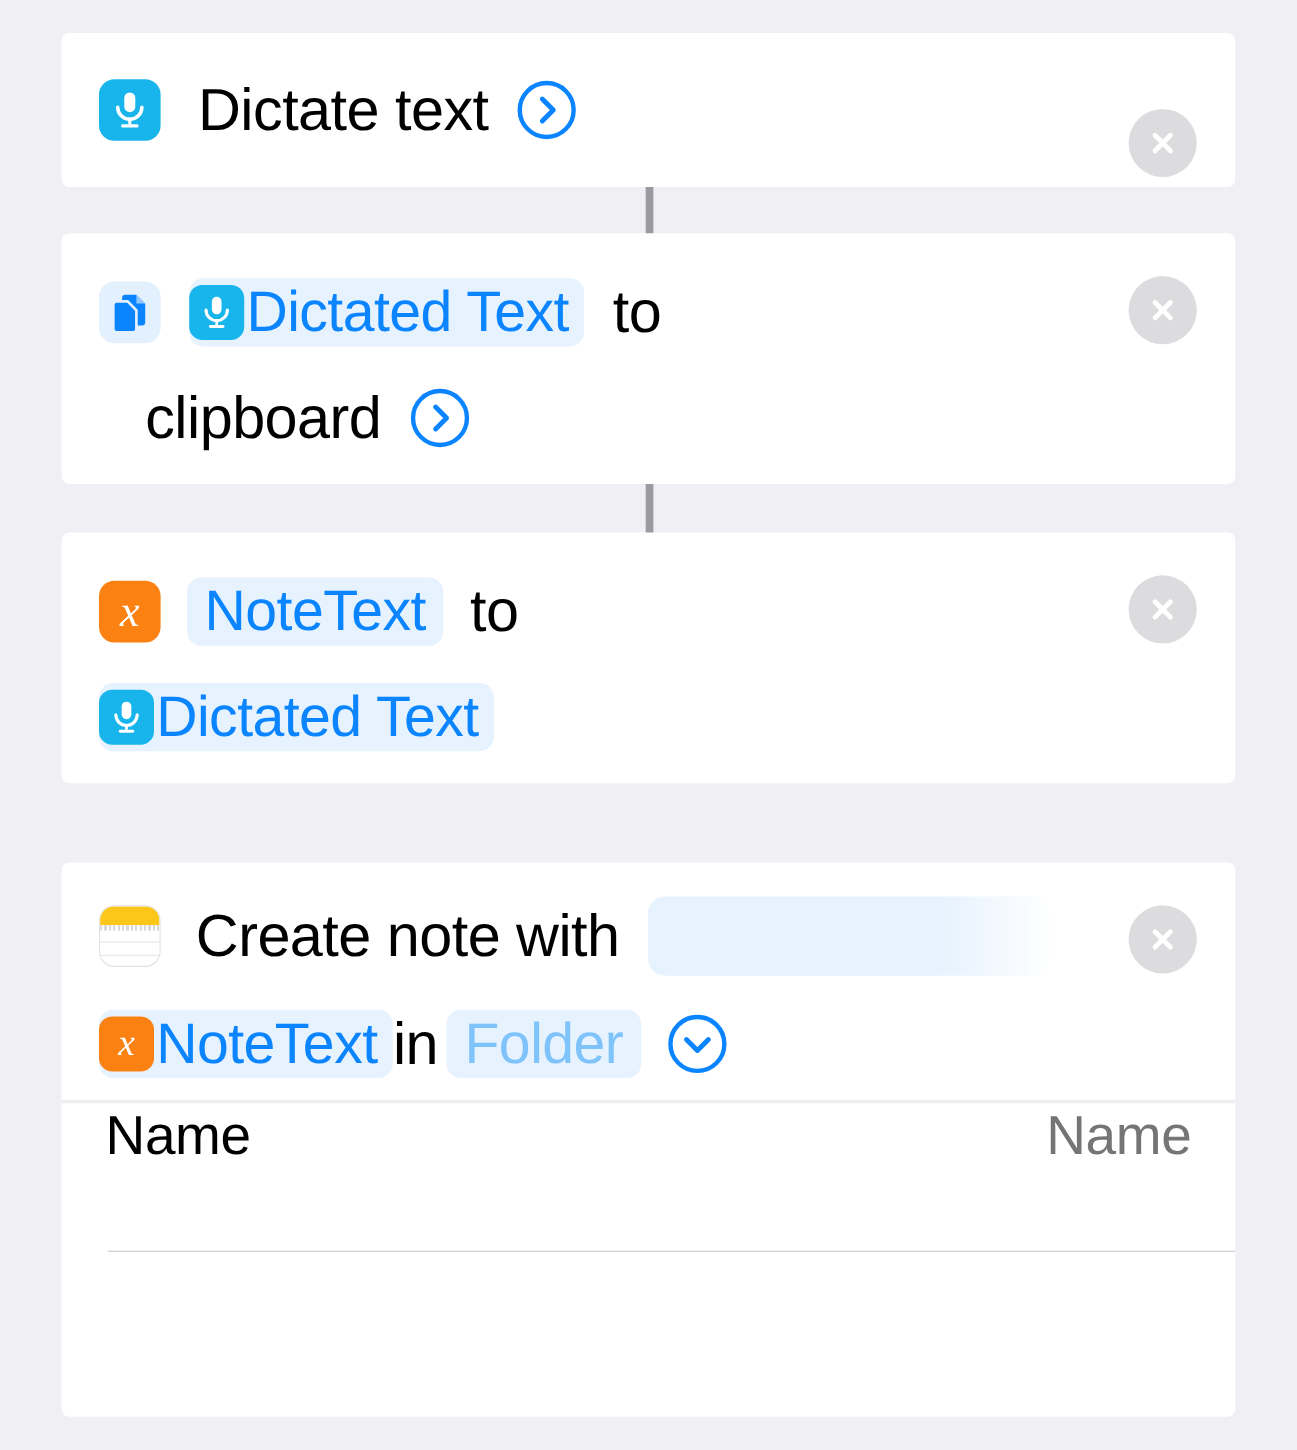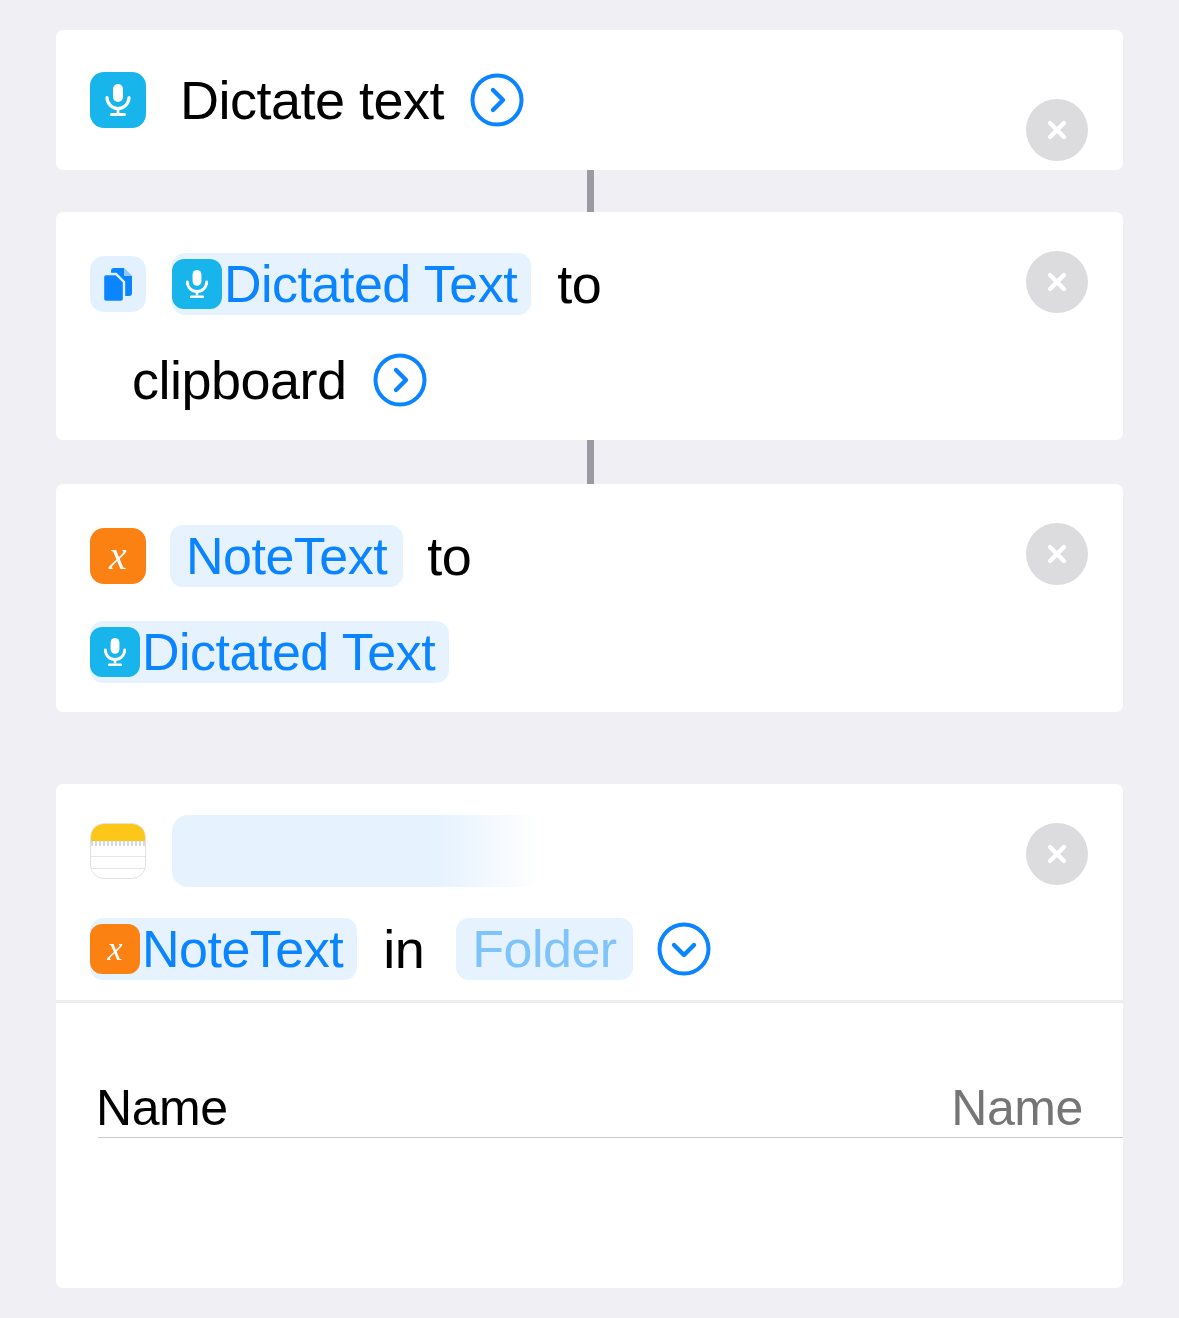--- a/index.html
+++ b/index.html
@@ -145,21 +145,21 @@
     display: flex; align-items: center; justify-content: center;
   }
 
   
   .divider-full { height: 3px; background: #EDEDEF; width: 100%; }
   .divider-inset { height: 1px; background: #C9C9CB; margin-left: 42px; }
 
   .param-row {
     height: 134px;
     display: flex;
-    align-items: flex-end;
+    align-items: flex-start;
     padding: 0 40px;
   }
   .param-label {
     font-size: 50px;
     color: #000000;
     letter-spacing: -0.4px;
   }
   .param-value {
     margin-left: auto;
     font-size: 50px;
@@ -292,33 +292,34 @@
 
   <div class="card" style="top:784px; height:504px;">
 
     <div class="card-row" style="height:124px; padding-top:10px;">
       <div class="appicon icon-notes">
         <div class="notes-top"></div>
         <div class="notes-perf"></div>
         <div class="notes-line" style="top:32px;"></div>
         <div class="notes-line" style="top:44px;"></div>
       </div>
+      <span class="txt" style="margin-left:32px;">Create note with</span>
       <span class="empty-field" style="margin-left:26px; width:368px;" title=""></span>
     </div>
 
     <div class="card-row" style="height:92px; padding-bottom:10px;">
       <span class="token with-icon">
         <span class="token-icon var">
           <span style="font-family:'Liberation Serif', serif; font-style:italic;
                        font-size:34px; color:#FFFFFF; line-height:1;">x</span>
         </span>
         <span class="token-label">NoteText</span>
       </span>
-      <span class="txt" style="margin-left:26px;">in</span>
-      <span class="token plain" style="margin-left:32px;align-items:center;">
+      <span class="txt" style="">in</span>
+      <span class="token plain" style="margin-left:8px;align-items:center;">
         <span class="token-label muted">Folder</span>
       </span>
       <span class="chev" style="margin-left:22px;">
         <svg width="56" height="56" viewBox="0 0 56 56">
           <circle cx="28" cy="28" r="24.5" fill="none" stroke="#0A84FF" stroke-width="4"></circle>
           <path d="M18 24 L28 34 L38 24" fill="none" stroke="#0A84FF" stroke-width="4.4" stroke-linecap="round" stroke-linejoin="round"></path>
         </svg>
       </span>
     </div>
 

